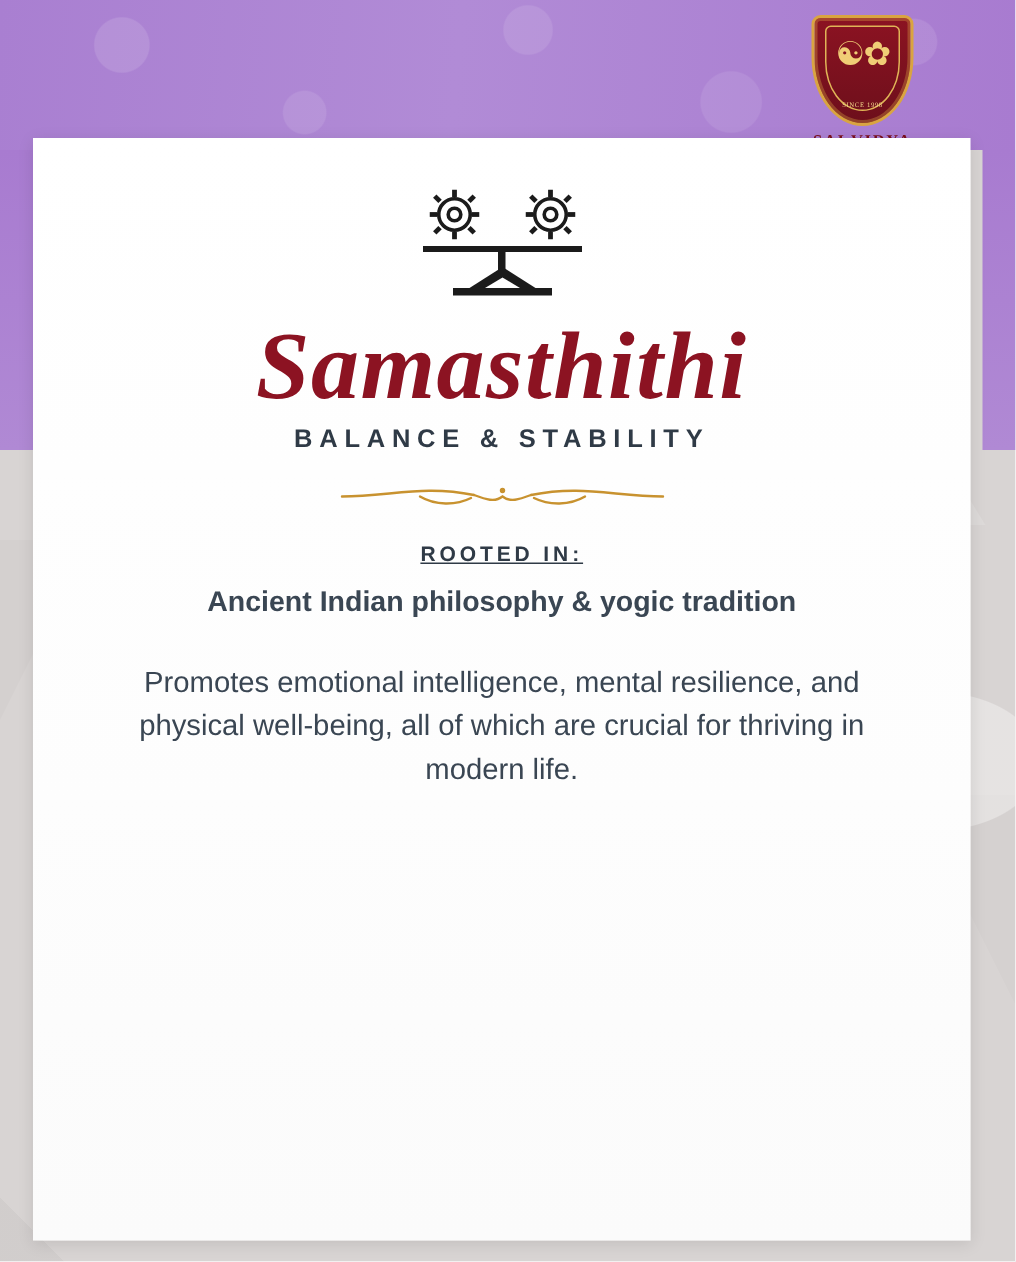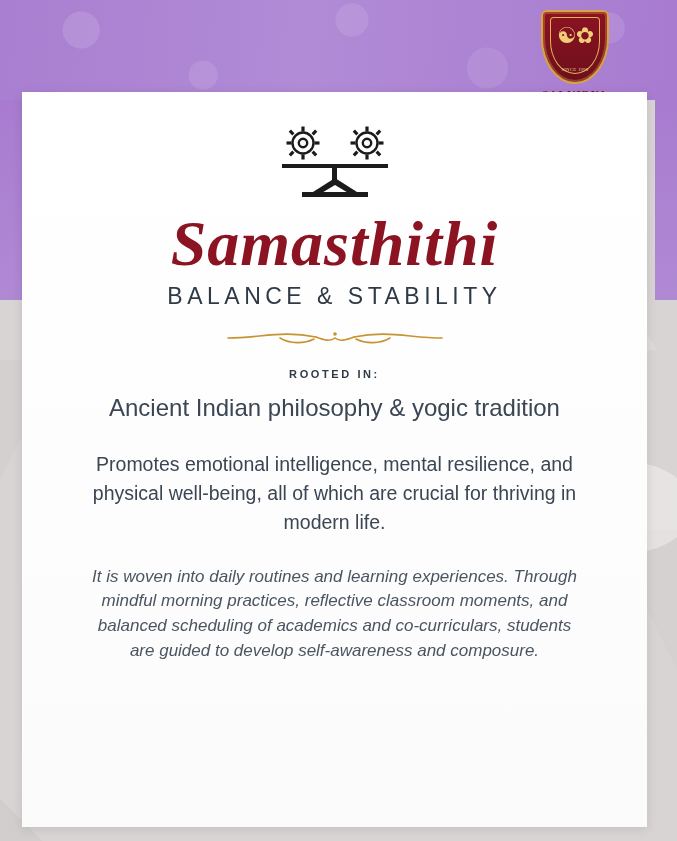--- a/index.html
+++ b/index.html
@@ -255,46 +255,48 @@
     font-family: "Liberation Serif", serif;
     font-size: 64px;
     line-height: 1.05;
     color: #8c1322;
     font-weight: bold;
     font-style: italic;
     letter-spacing: 1px;
     margin: 6px 0 2px 0;
   }
   .subtitle {
-    font-size: 23px;
+    font-size: 17px;
     letter-spacing: 4.5px;
-    font-weight: normal;
+    font-weight: bold;
     color: #2f3a46;
     margin: 6px 0 0 0;
   }
 
   
   .ornament {
     margin: 16px auto 20px auto;
     width: 230px;
     height: 22px;
   }
 
   
   .label {
-    font-size: 11px;
+    font-size: 14px;
     letter-spacing: 2.6px;
     font-weight: bold;
     color: #2f3a46;
     margin: 10px 0 0 0;
+    text-decoration: underline;
   }
   .value {
-    font-size: 24px;
+    font-size: 19px;
     color: #3a4653;
     margin: 14px 0 22px 0;
+    font-weight: bold;
   }
   .paragraph {
     font-size: 19.5px;
     line-height: 1.48;
     color: #3a4653;
     margin: 28px 6px 0 6px;
   }
   .note {
     font-size: 17px;
     font-style: italic;
@@ -397,18 +399,17 @@
           </g>
           <circle cx="115" cy="8" r="1.8" fill="#c8922f"></circle>
         </svg>
       </div>
 
       <div class="label">ROOTED IN:</div>
       <div class="value">Ancient Indian philosophy &amp; yogic tradition</div>
 
       <p class="paragraph">Promotes emotional intelligence, mental resilience, and physical well-being, all of which are crucial for thriving in modern life.</p>
 
-      <p class="note">It is woven into daily routines and learning experiences. Through mindful morning practices, reflective classroom moments, and balanced scheduling of academics and co-curriculars, students are guided to develop self-awareness and composure.</p>
 
     </div>
   </div>
 
 </div>
 
 </body></html>

